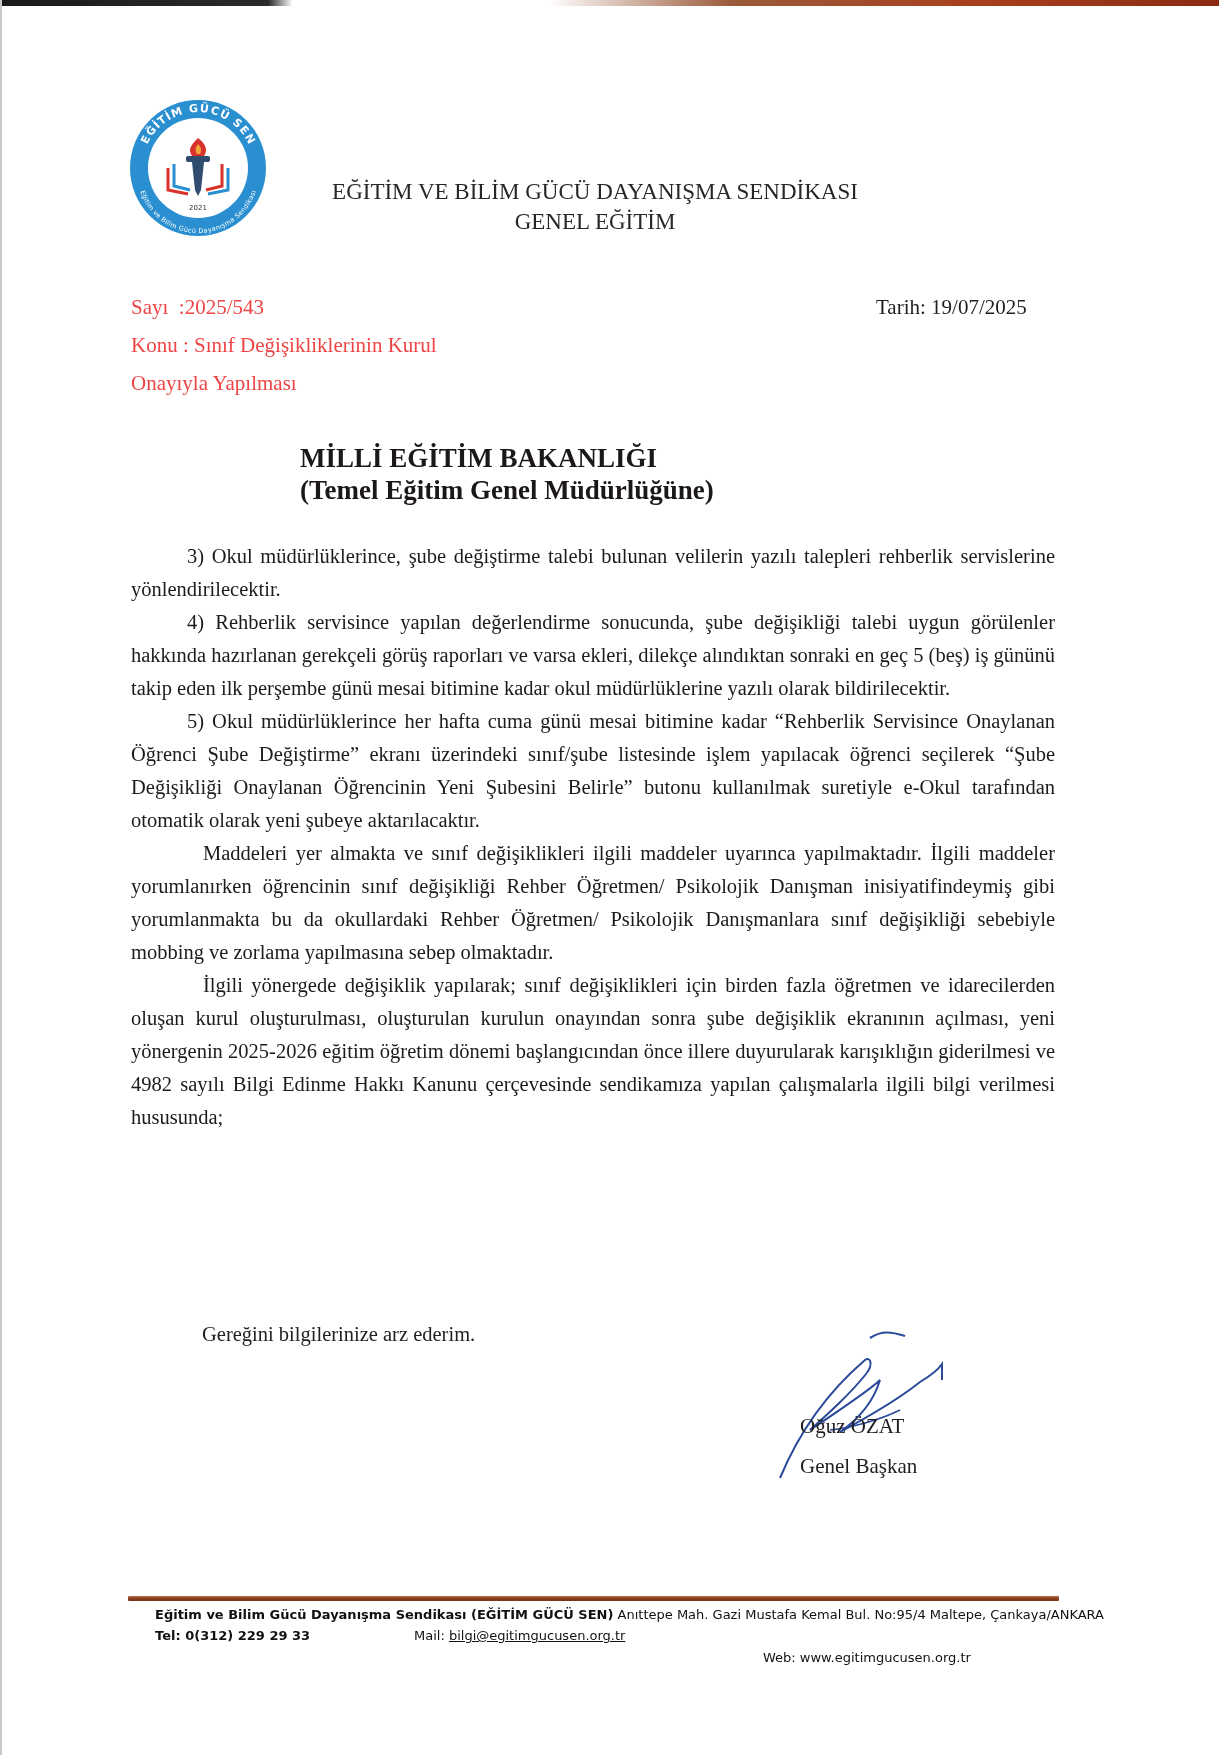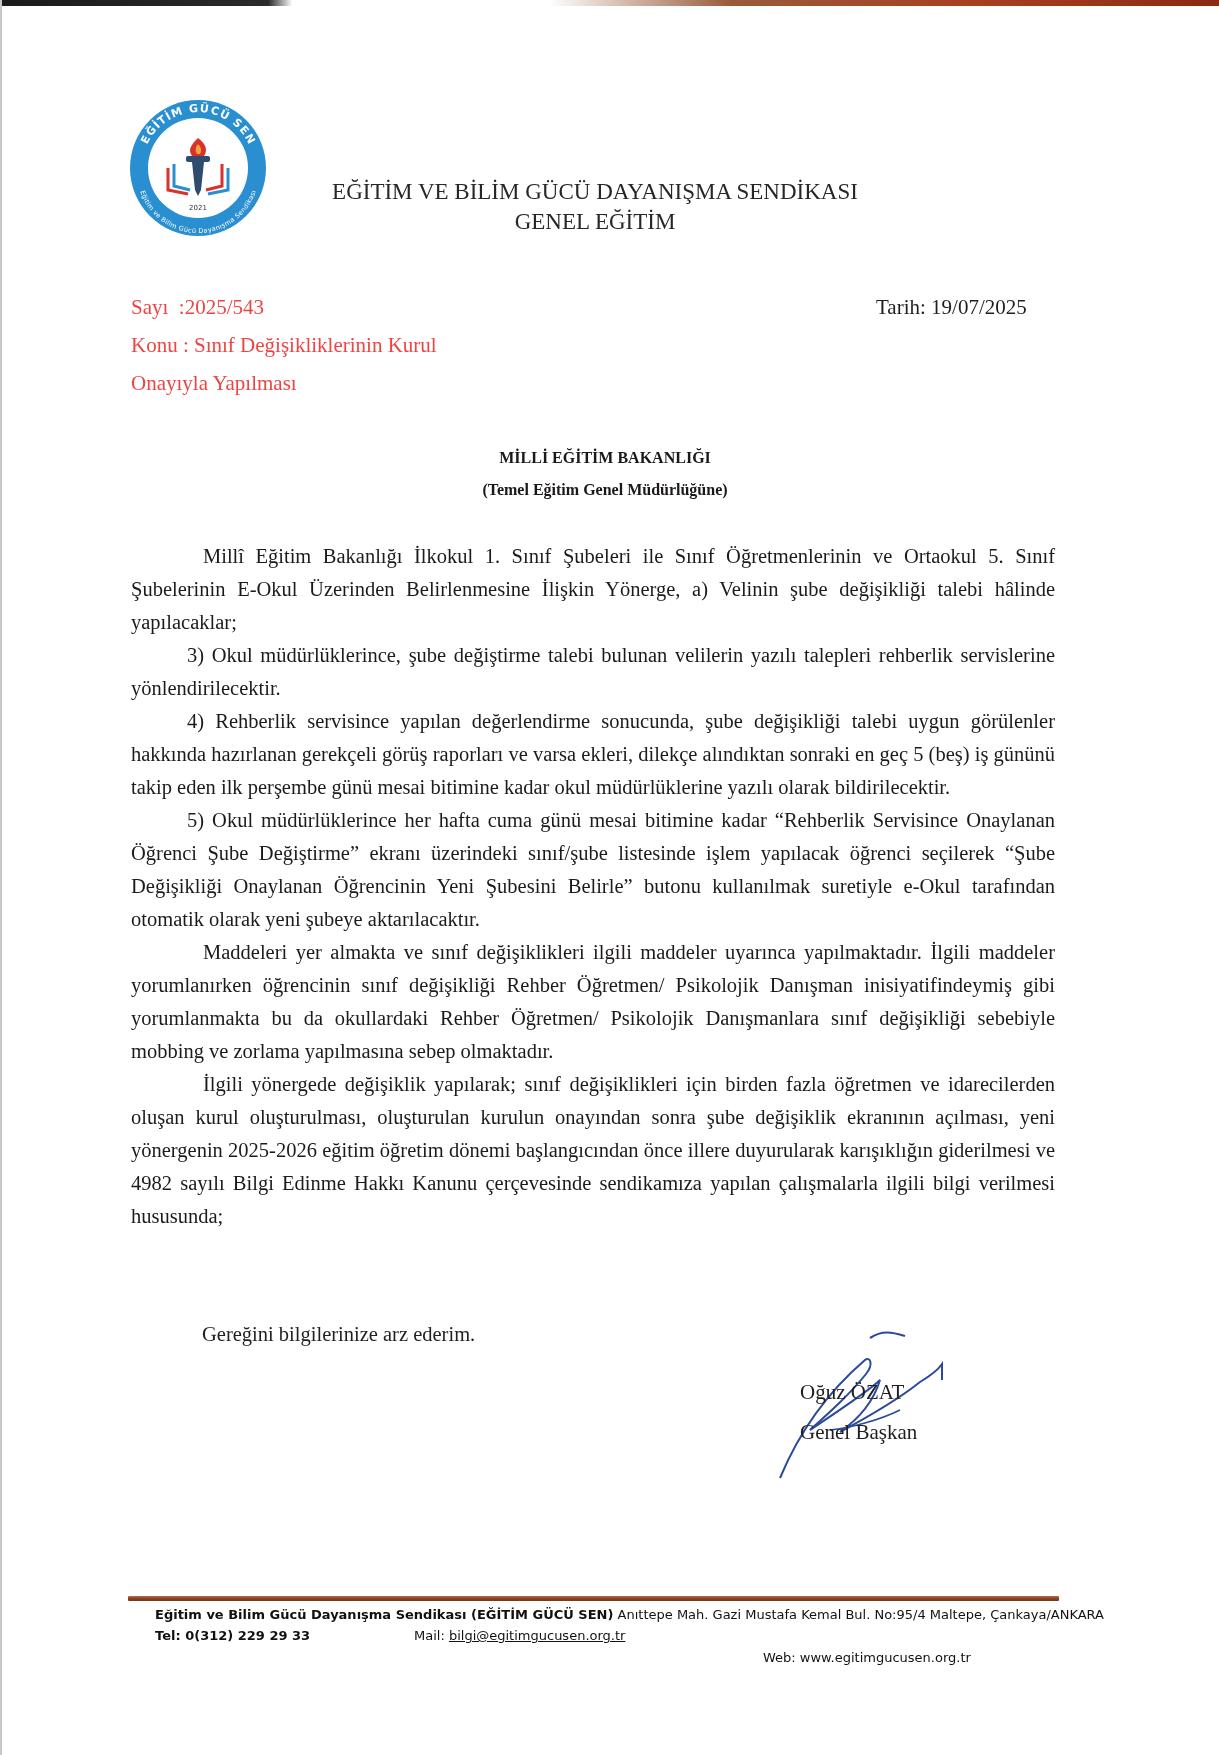--- a/index.html
+++ b/index.html
@@ -8,29 +8,29 @@
     font-family:"Liberation Serif", "DejaVu Serif", serif; color:#1e1a1a;
   }
   .top-edge { position:absolute; left:0; top:0; width:1219px; height:6px;
     background:linear-gradient(90deg,#1a1a1a 0%,#2a2a2a 22%,#ffffff 24%,#ffffff 45%,#9a5a3a 60%,#a8401f 80%,#8a2a12 100%); }
   .left-edge { position:absolute; left:0; top:0; width:2px; height:1755px; background:#c8c8c8; }
   .logo { position:absolute; left:128px; top:98px; width:140px; height:140px; }
   .org-header { position:absolute; left:270px; top:146px; width:650px; text-align:center;
     font-size:23px; line-height:30px; color:#2a2626;margin-top:31px; }
   .meta-left { position:absolute; left:131px; top:288px; font-size:21px; line-height:38px; color:#ef4444; }
   .meta-right { position:absolute; left:876px; top:288px; font-size:21px; line-height:38px; color:#221e1e; }
-  .recipient { position:absolute; left:300px; top:442px; width:610px; text-align:center;
-    font-weight:bold; font-size:16px; line-height:32px; color:#1c1818; }
+  .recipient { position:absolute; left:300px; top:442px; width:610px; text-align:left;
+    font-weight:bold; font-size:27px; line-height:32px; color:#1c1818; }
   .body-text { position:absolute; left:131px; top:540px; width:924px; font-size:20.5px;
     line-height:33px; text-align:justify; color:#1e1a1a; }
   .body-text p { margin:0; text-indent:72px; }
   .body-text p.sub { text-indent:56px; }
   .closing { position:absolute; left:202px; top:1323px; font-size:20.5px; color:#221e1e;text-align:right; }
   .signature { position:absolute; left:770px; top:1320px; width:200px; height:170px; }
-  .signer { position:absolute; left:800px; top:1372px; font-size:21px; line-height:40px; color:#221e1e; }
+  .signer { position:absolute; left:800px; top:1406px; font-size:21px; line-height:40px; color:#221e1e; }
   .footer-rule { position:absolute; left:128px; top:1596px; width:931px; height:5px;
     background:linear-gradient(180deg,#b07050,#8b4020,#7a3418); border-radius:1px; }
   .footer-line { position:absolute; left:131px; font-family:"DejaVu Sans","Liberation Sans",sans-serif;
     font-size:13px; color:#141010; white-space:nowrap; }
   .footer-line b { font-weight:bold;margin-left:24px; }
   .f1 { top:1607px; }
   .f2 { top:1628px; width:930px; }
   .f2 .mail { position:absolute; left:283px; }
   .f2 .web { position:absolute; left:632px;margin-top:22px; }
   .mail-link { text-decoration:underline; }
@@ -94,21 +94,20 @@
   <span>Tarih:</span>
   <span>19/07/2025</span>
 </div>
 
 <div class="recipient">
   <div>MİLLİ EĞİTİM BAKANLIĞI</div>
   <div>(Temel Eğitim Genel Müdürlüğüne)</div>
 </div>
 
 <div class="body-text">
-  <p>Millî Eğitim Bakanlığı İlkokul 1. Sınıf Şubeleri ile Sınıf Öğretmenlerinin ve Ortaokul 5. Sınıf Şubelerinin E-Okul Üzerinden Belirlenmesine İlişkin Yönerge, a) Velinin şube değişikliği talebi hâlinde yapılacaklar;</p>
   <p class="sub">3) Okul müdürlüklerince, şube değiştirme talebi bulunan velilerin yazılı talepleri rehberlik servislerine yönlendirilecektir.</p>
   <p class="sub">4) Rehberlik servisince yapılan değerlendirme sonucunda, şube değişikliği talebi uygun görülenler hakkında hazırlanan gerekçeli görüş raporları ve varsa ekleri, dilekçe alındıktan sonraki en geç 5 (beş) iş gününü takip eden ilk perşembe günü mesai bitimine kadar okul müdürlüklerine yazılı olarak bildirilecektir.</p>
   <p class="sub">5) Okul müdürlüklerince her hafta cuma günü mesai bitimine kadar “Rehberlik Servisince Onaylanan Öğrenci Şube Değiştirme” ekranı üzerindeki sınıf/şube listesinde işlem yapılacak öğrenci seçilerek “Şube Değişikliği Onaylanan Öğrencinin Yeni Şubesini Belirle” butonu kullanılmak suretiyle e-Okul tarafından otomatik olarak yeni şubeye aktarılacaktır.</p>
   <p>Maddeleri yer almakta ve sınıf değişiklikleri ilgili maddeler uyarınca yapılmaktadır. İlgili maddeler yorumlanırken öğrencinin sınıf değişikliği Rehber Öğretmen/ Psikolojik Danışman inisiyatifindeymiş gibi yorumlanmakta bu da okullardaki Rehber Öğretmen/ Psikolojik Danışmanlara sınıf değişikliği sebebiyle mobbing ve zorlama yapılmasına sebep olmaktadır.</p>
   <p>İlgili yönergede değişiklik yapılarak; sınıf değişiklikleri için birden fazla öğretmen ve idarecilerden oluşan kurul oluşturulması, oluşturulan kurulun onayından sonra şube değişiklik ekranının açılması, yeni yönergenin 2025-2026 eğitim öğretim dönemi başlangıcından önce illere duyurularak karışıklığın giderilmesi ve 4982 sayılı Bilgi Edinme Hakkı Kanunu çerçevesinde sendikamıza yapılan çalışmalarla ilgili bilgi verilmesi hususunda;</p>
 </div>
 
 <div class="closing">Gereğini bilgilerinize arz ederim.</div>
 
 <svg class="signature" viewBox="0 0 200 170">

